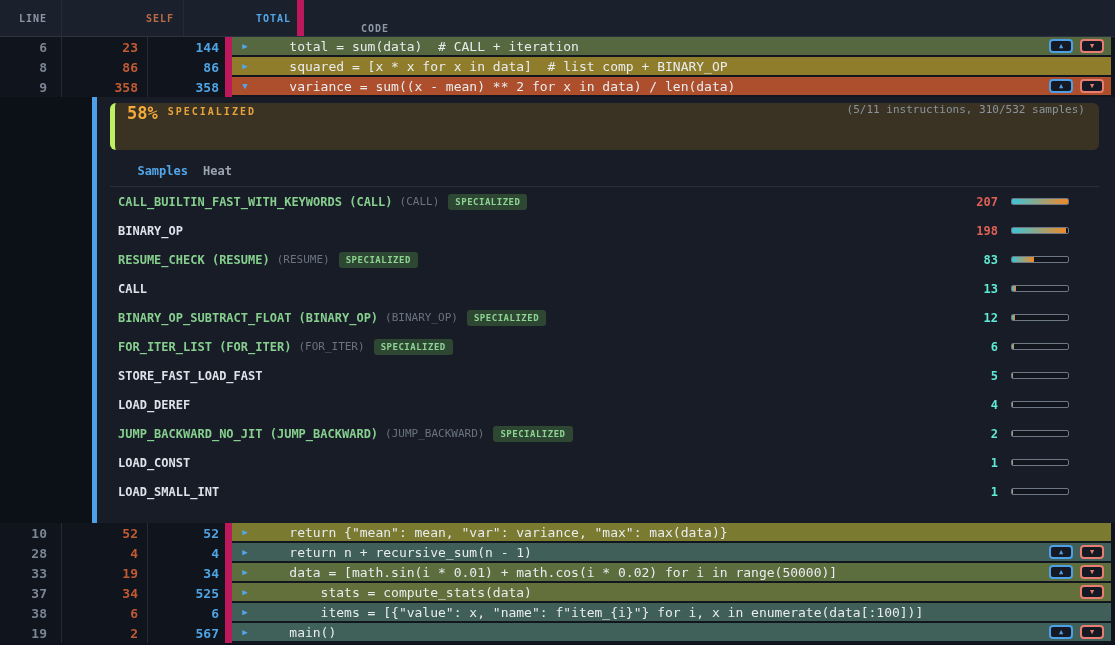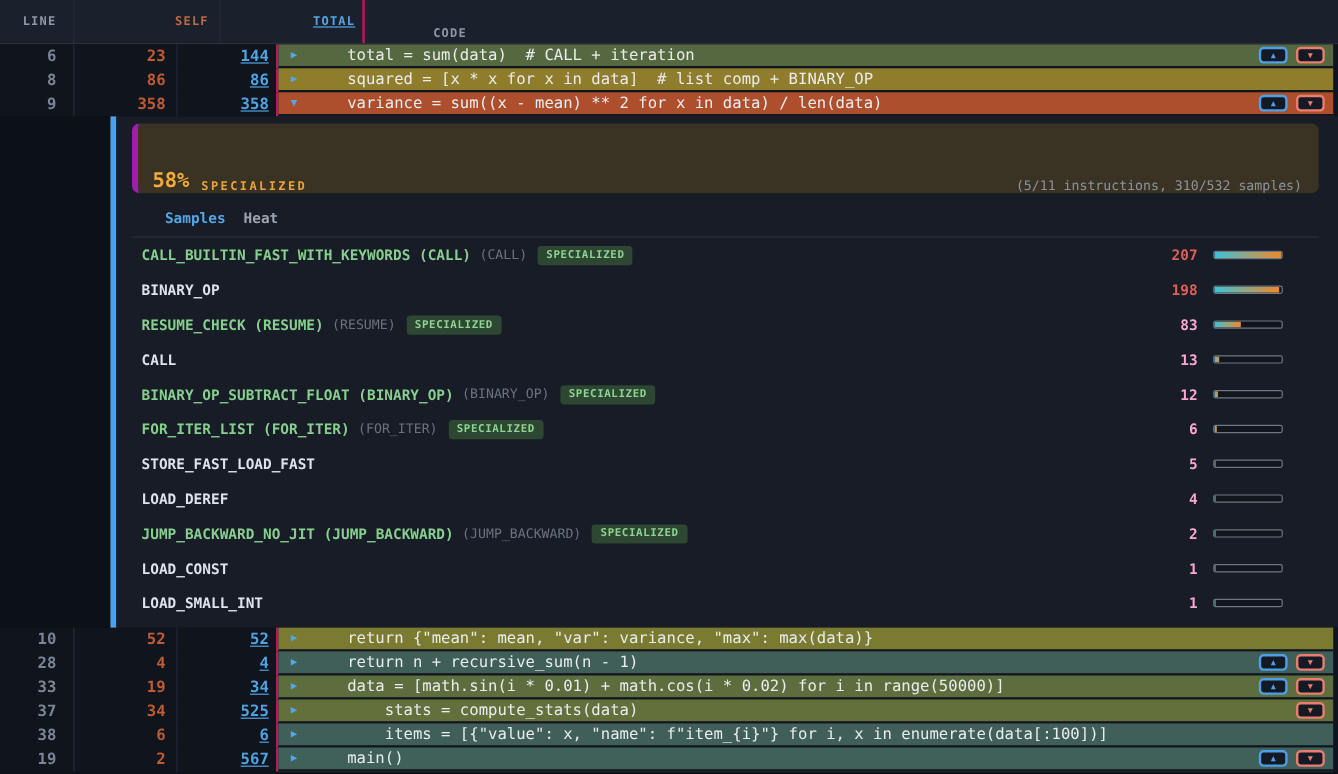--- a/index.html
+++ b/index.html
@@ -5,21 +5,21 @@
   * { margin:0; padding:0; box-sizing:border-box; }
   html,body { width:1115px; height:645px; background:#0e121a; overflow:hidden;
               font-family:"DejaVu Sans Mono", monospace; }
   .app { position:relative; width:1115px; height:645px; background:#0e121a; }
 
   
   .hrow { display:flex; height:37px; background:#1b212c; border-bottom:1px solid #2b3340;gap:36px; }
   .cell { display:flex; align-items:center; justify-content:flex-end; font-weight:bold; }
   .cell.line  { width:62px; padding-right:14px; border-right:1px solid #232b38; }
   .cell.self  { width:86px; padding-right:9px;  border-right:1px solid #232b38; }
-  .cell.total { width:84px; padding-right:6px;  border-right:2px solid #be185d;text-decoration:underline; }
+  .cell.total { width:84px; padding-right:6px;  border-right:7px solid #be185d; }
   .hdr { font-size:10px; letter-spacing:1px; }
   .hdr.line, .hdr.codeh { color:#8d97a5; }
   .hdr.self  { color:#bd6a47; }
   .hdr.total { color:#53a6e8; }
   .hdr.codeh { flex:1; justify-content:flex-start; padding-left:21px; border-right:none;margin-top:20px; }
 
   .crow { display:flex; height:20px; background:#10141d; }
   .crow .cell { font-size:13px; }
   .crow .cell.line  { color:#7b8594; }
   .crow .cell.self  { color:#c05a32; }
@@ -33,22 +33,22 @@
          display:flex; align-items:center; justify-content:center; line-height:1; cursor:pointer; }
   .btn.up   { border:2px solid #4d9fe8; color:#4d9fe8; }
   .btn.down { border:2px solid #e87d70; color:#e87d70; }
 
   
   .panel { display:flex; height:426px; }
   .panel-gutter { width:92px; background:#0c1017; }
   .panel-bar { width:5px; background:#4d9fe8; }
   .panel-content { flex:1; background:#171c26; padding:6px 16px 0 13px;
                    display:flex; flex-direction:column; }
-  .banner { height:58px; flex:none; background:#3a3323; border-left:5px solid #a21caf;
-            border-radius:6px; display:flex; align-items:flex-end; padding:0 14px 0 12px; }
+  .banner { height:47px; flex:none; background:#3a3323; border-left:5px solid #bef264;
+            border-radius:6px; display:flex; align-items:flex-start; padding:0 14px 0 12px; }
   .banner-pct { font-size:17px; font-weight:bold; color:#f5ab3c; }
   .banner-label { font-size:10px; font-weight:bold; color:#e8a33d; letter-spacing:2px;
                   margin-left:10px; margin-top:3px; }
   .banner-summary { margin-left:auto; font-size:11px; color:#8b949e; }
 
   .itable-header { display:flex; align-items:center; margin-top:14px;
                    padding:0 0 8px 8px; border-bottom:1px solid #283040;
                    font-size:12px; font-weight:bold; color:#9aa5b1; }
   .ih-name { flex:1; }
   .ih-samples { width:70px; text-align:right; color:#53a6e8; }
@@ -57,21 +57,21 @@
   .irow { display:flex; align-items:center; height:29px; padding-left:8px; }
   .iname { flex:1; display:flex; align-items:center; white-space:nowrap;
            font-size:12px; font-weight:bold; }
   .nm { color:#dde3ea; }
   .nm.spec { color:#86cf8e; }
   .ibase { color:#6a7380; font-weight:normal; font-size:11px; margin-left:7px; }
   .ibadge { margin-left:9px; font-size:9px; font-weight:bold; color:#8ed492;
             background:#2d4733; padding:3px 7px; border-radius:3px; letter-spacing:.5px; }
   .isamp { width:70px; text-align:right; font-size:12px; font-weight:bold; }
   .isamp.hot  { color:#df6055; }
-  .isamp.cool { color:#f9a8d4; }
+  .isamp.cool { color:#5eead4; }
   .itrack { width:58px; height:7px; flex:none; border:1px solid #6e7885; border-radius:2px;
             margin-left:13px; margin-right:30px; background:#11151d; overflow:hidden; }
   .ifill { height:100%; min-width:1px;
            background:linear-gradient(90deg,#3bc4d8,#f08828); }
 </style>
 </head>
 <body>
 
 <div class="app">
 

